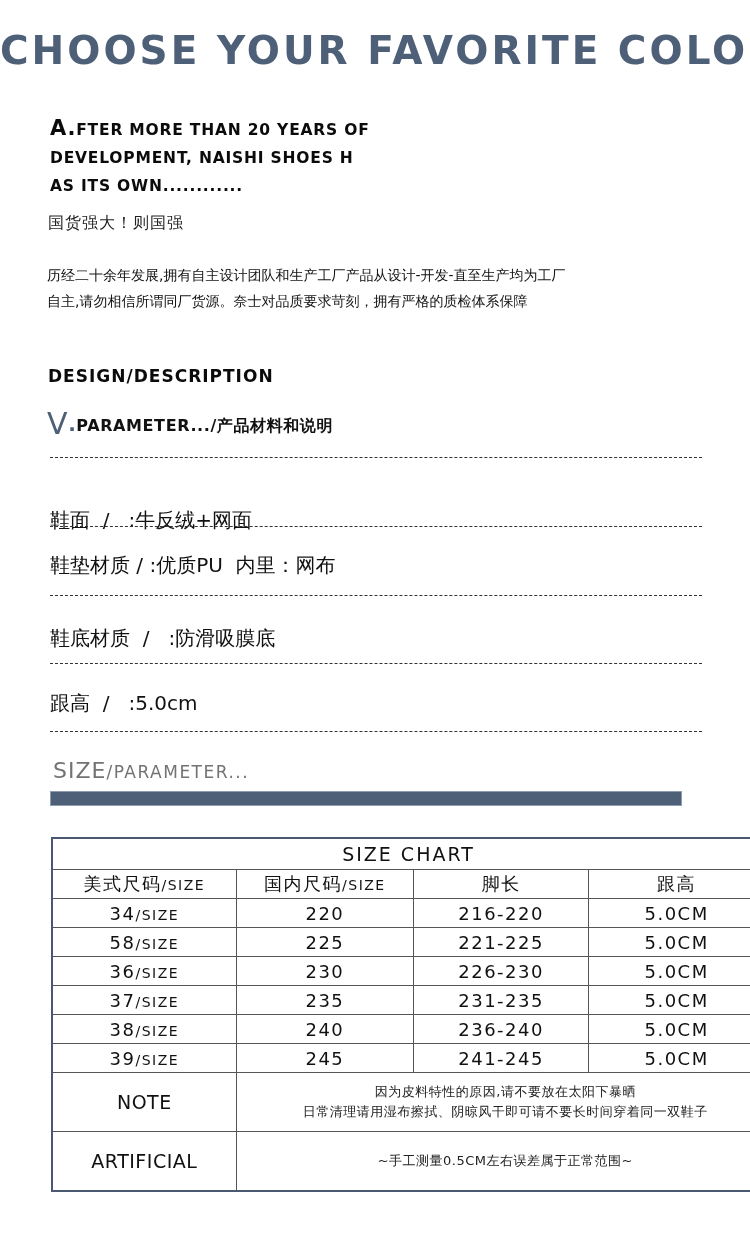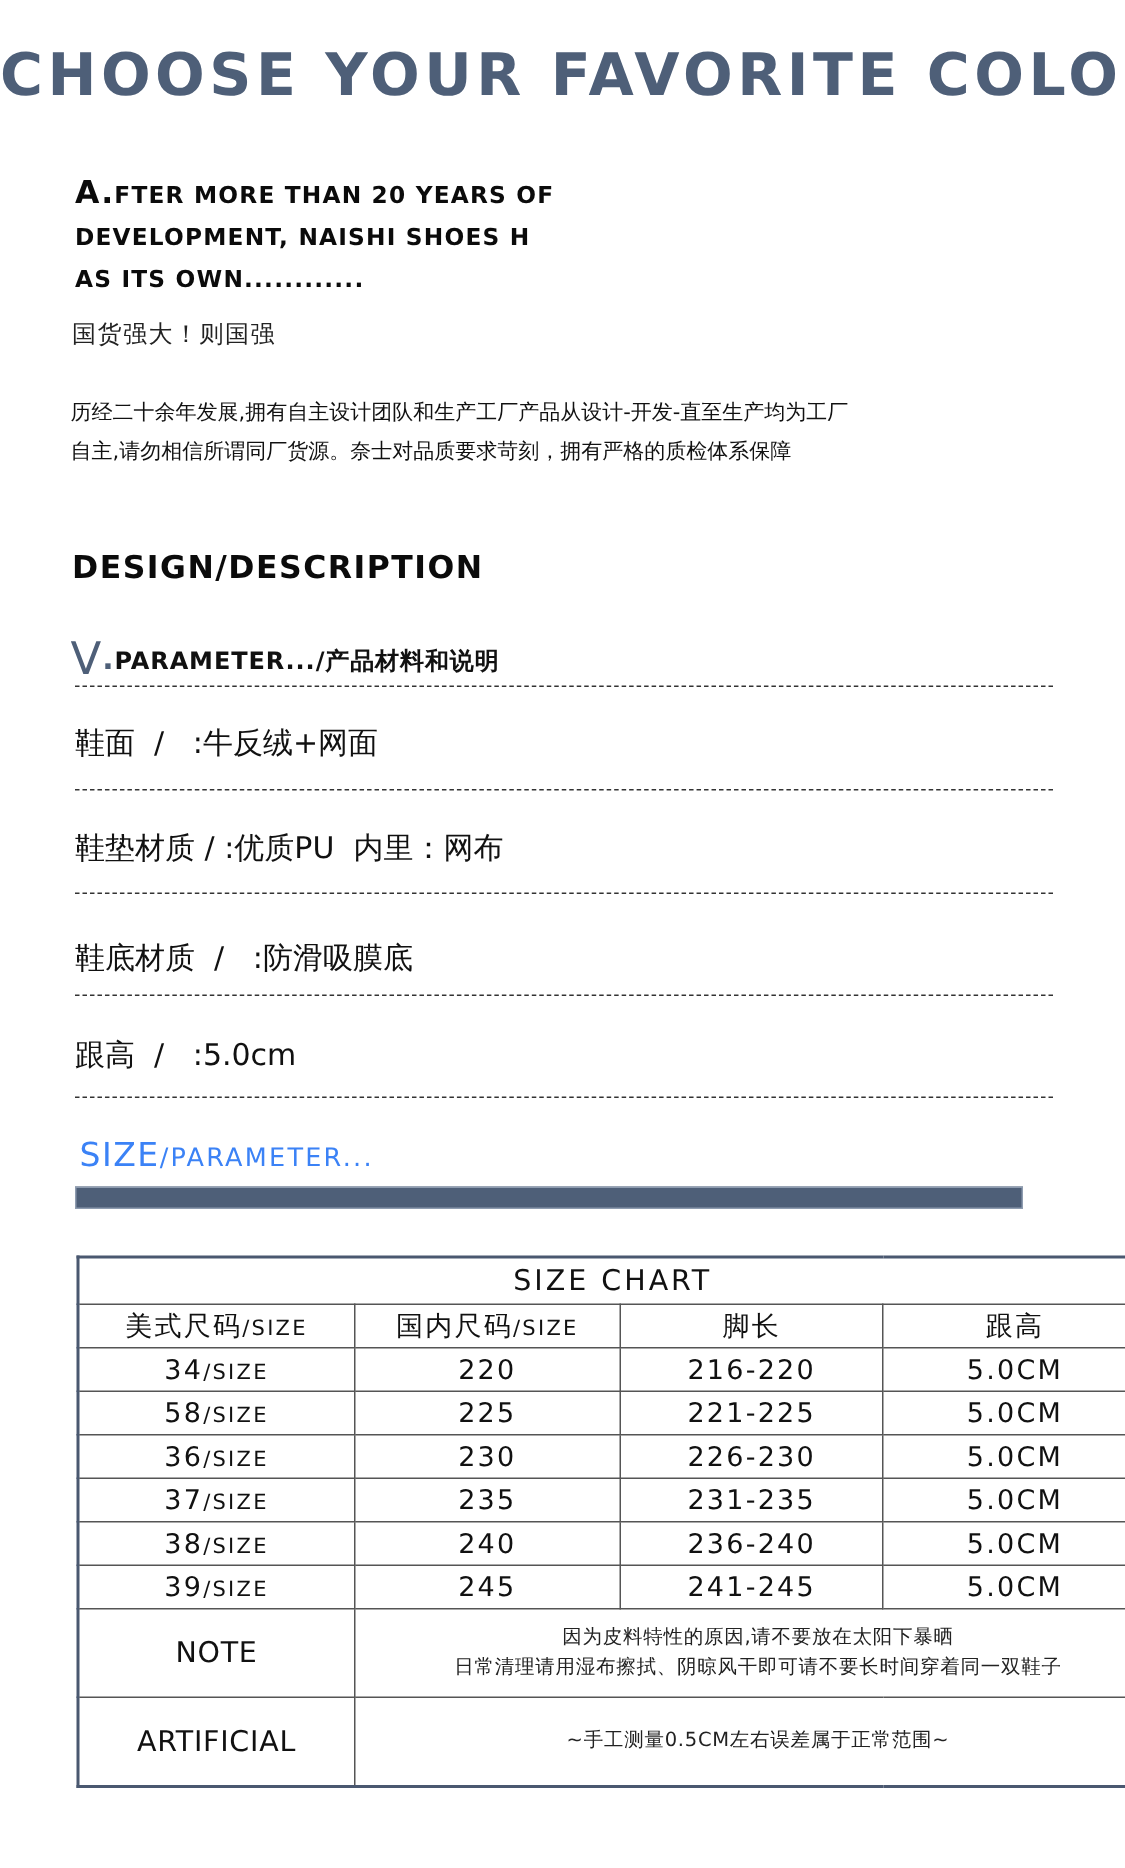--- a/index.html
+++ b/index.html
@@ -22,43 +22,43 @@
     position: absolute; left: 48px; top: 213px; font-size: 16px; color: #222;
     font-family: "DejaVu Sans", sans-serif; letter-spacing: 1px;
   }
 
   .intro-cn {
     position: absolute; left: 47px; top: 262px; width: 660px; font-size: 14px;
     line-height: 26px; color: #111; font-family: "DejaVu Sans", sans-serif;
   }
 
   .design-heading {
-    position: absolute; left: 48px; top: 366px; font-weight: bold; font-size: 21px;
+    position: absolute; left: 48px; top: 366px; font-weight: bold; font-size: 17px;
     letter-spacing: 1px; color: #0b0b0b; font-family: "DejaVu Sans", sans-serif;
   }
 
   .param-heading {
     position: absolute; left: 47px; top: 406px; font-size: 16px; font-weight: bold;
-    color: #111; font-family: "DejaVu Sans", sans-serif; letter-spacing: 0.6px; margin-top: 16px;
+    color: #111; font-family: "DejaVu Sans", sans-serif; letter-spacing: 0.6px;
   }
   .param-heading .v { font-size: 30px; font-weight: normal; color: #4e5f78; vertical-align: -3px; }
   .param-heading .dot { color: #4e5f78; font-size: 20px; }
 
   .dash {
     position: absolute; left: 50px; width: 652px; height: 0;
     border-top: 1.5px dashed #333;
   }
 
   .spec {
     position: absolute; left: 50px; font-size: 20px; color: #111;
     font-family: "DejaVu Sans", sans-serif; white-space: pre;
   }
 
   .size-heading {
-    position: absolute; left: 53px; top: 758px; color: #3b82f6;
+    position: absolute; left: 53px; top: 758px; color: #737373;
     font-family: "DejaVu Sans", sans-serif; font-size: 22px; letter-spacing: 1px; text-align: right;
   }
   .size-heading .small { font-size: 17px; letter-spacing: 1.5px; }
 
   .size-bar {
     position: absolute; left: 50px; top: 791px; width: 632px; height: 15px;
     background: #4e5f78; border: 1px solid #8e9cb0; box-sizing: border-box;
   }
 
   table.size-chart {
@@ -95,21 +95,21 @@
   <div>自主,请勿相信所谓同厂货源。奈士对品质要求苛刻，拥有严格的质检体系保障</div>
 </div>
 
 <div class="design-heading">DESIGN/DESCRIPTION</div>
 
 <div class="param-heading">
   <span class="v">V</span><span class="dot">.</span><span>PARAMETER.../产品材料和说明</span>
 </div>
 
 <div class="dash" style="top:457px;"></div>
-<div class="spec" style="top:482px;text-align:center;">鞋面  /   :牛反绒+网面</div>
+<div class="spec" style="top:507px;text-align:center;">鞋面  /   :牛反绒+网面</div>
 <div class="dash" style="top:526px;"></div>
 <div class="spec" style="top:552px;">鞋垫材质 / :优质PU  内里：网布</div>
 <div class="dash" style="top:595px;"></div>
 <div class="spec" style="top:625px;">鞋底材质  /   :防滑吸膜底</div>
 <div class="dash" style="top:663px;"></div>
 <div class="spec" style="top:690px;">跟高  /   :5.0cm</div>
 <div class="dash" style="top:731px;"></div>
 
 <div class="size-heading">
   <span>SIZE</span><span class="small">/PARAMETER...</span>

